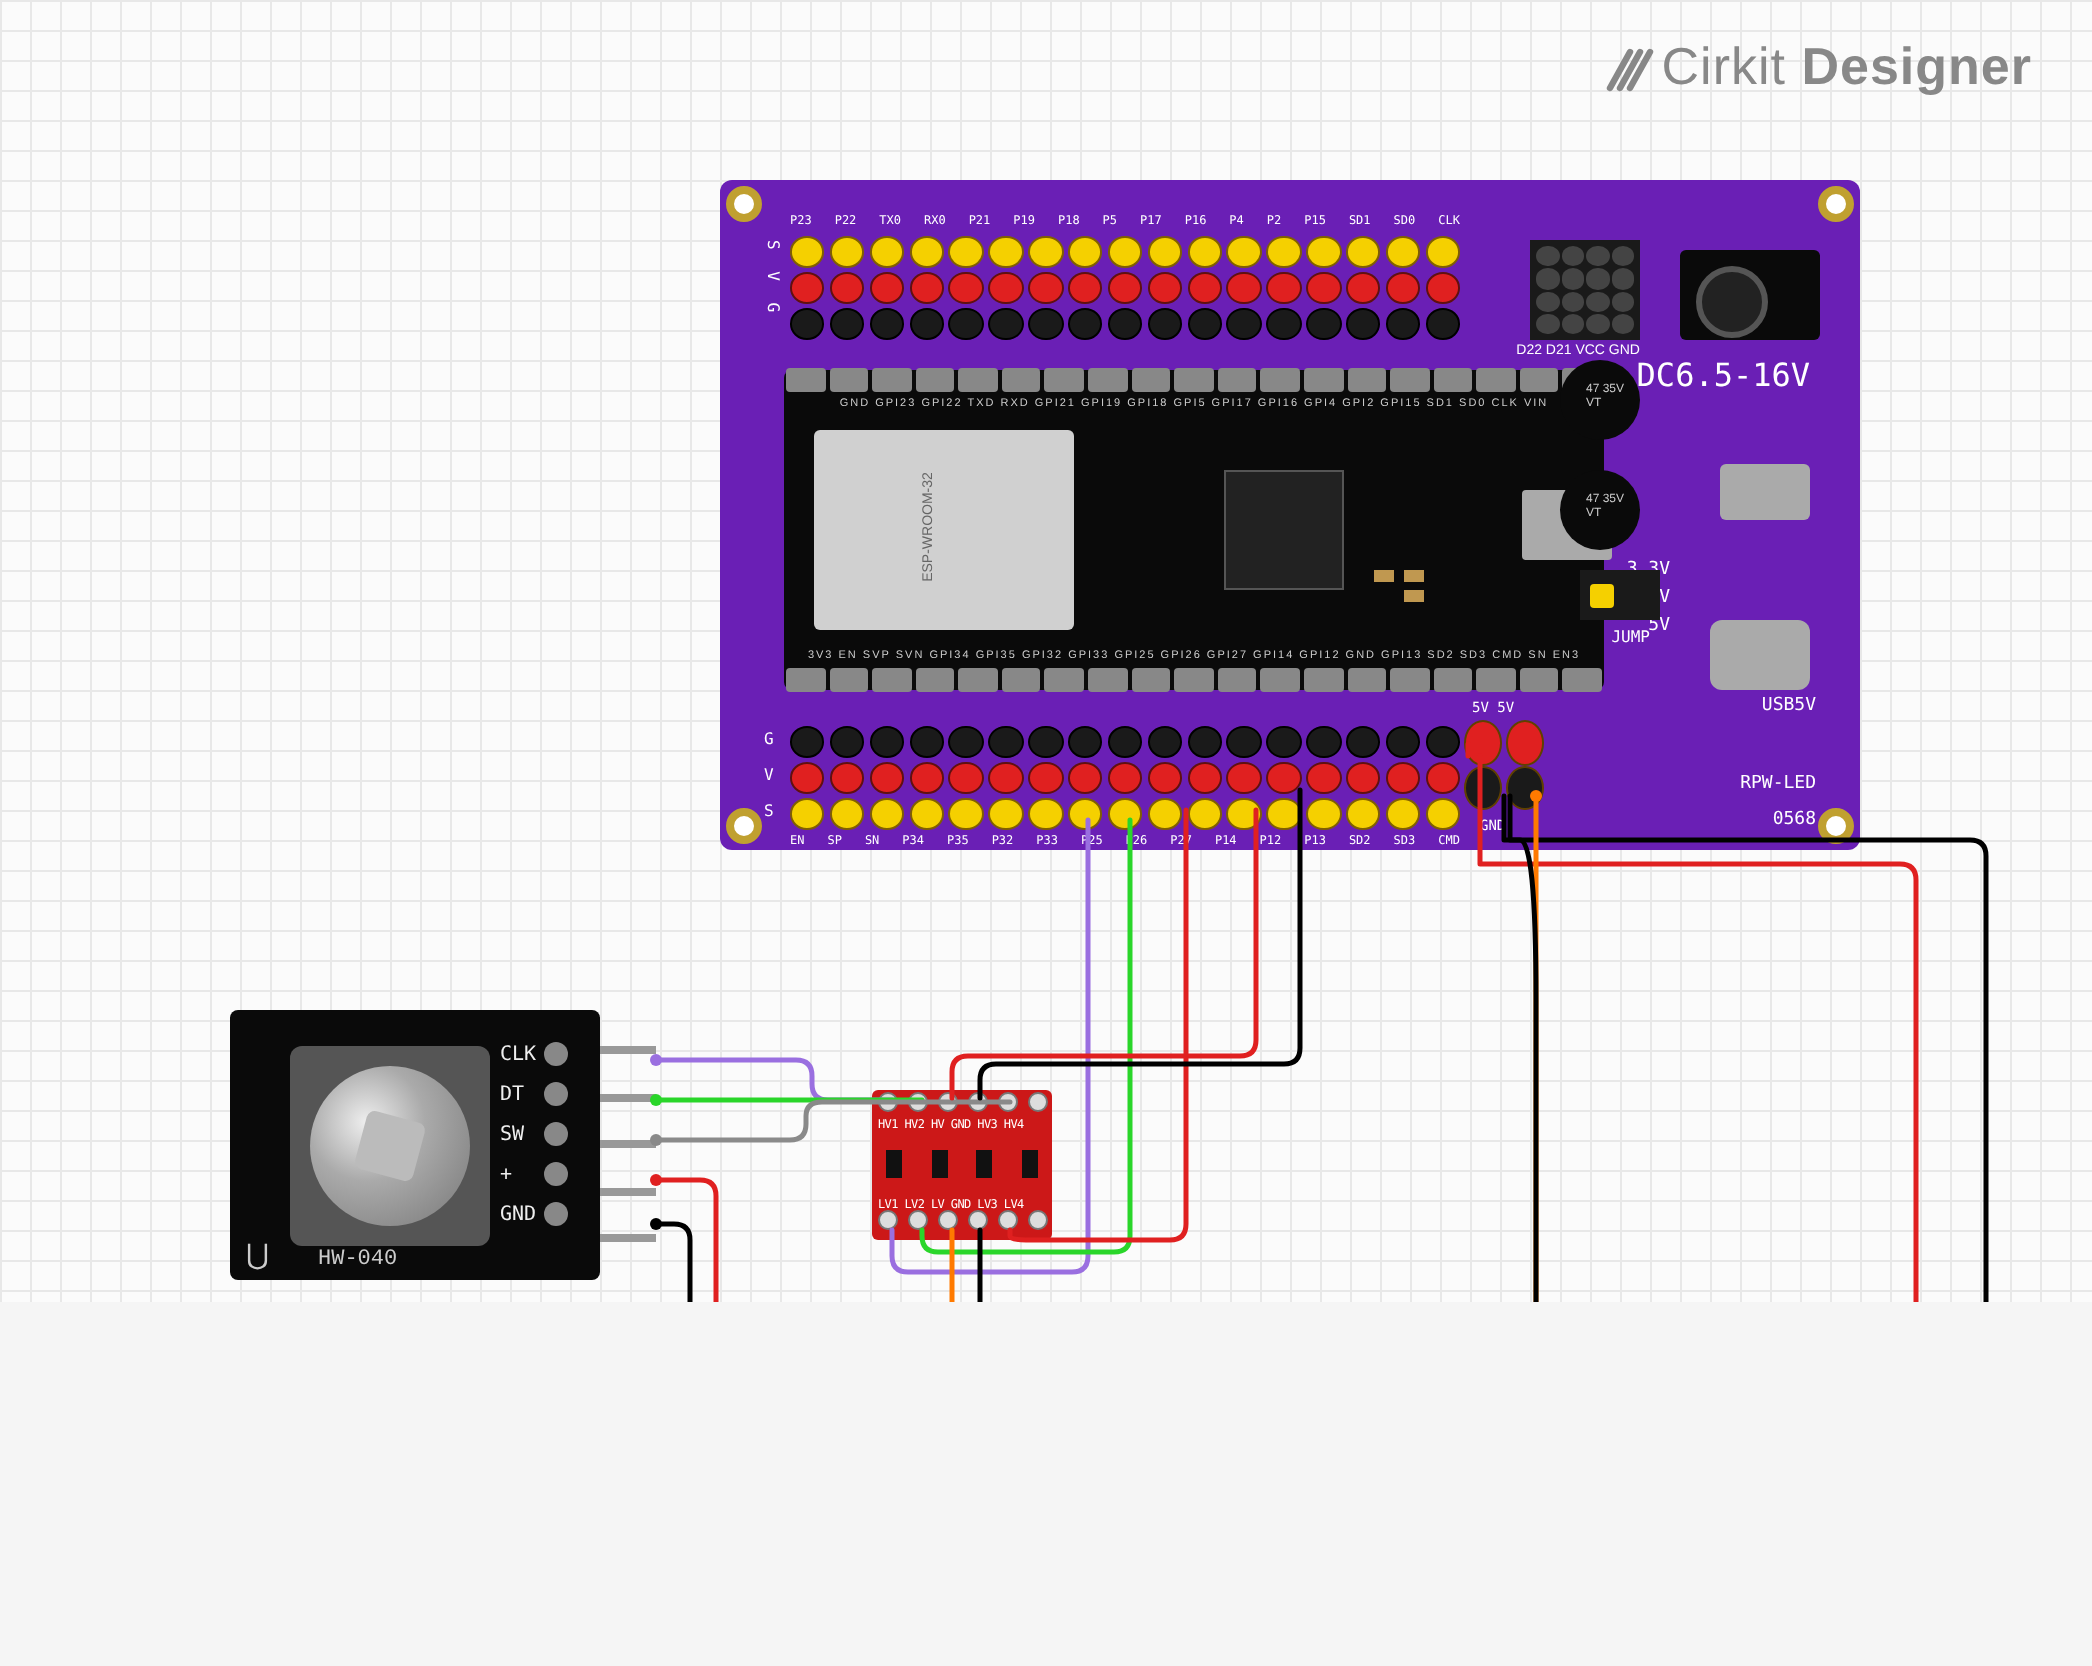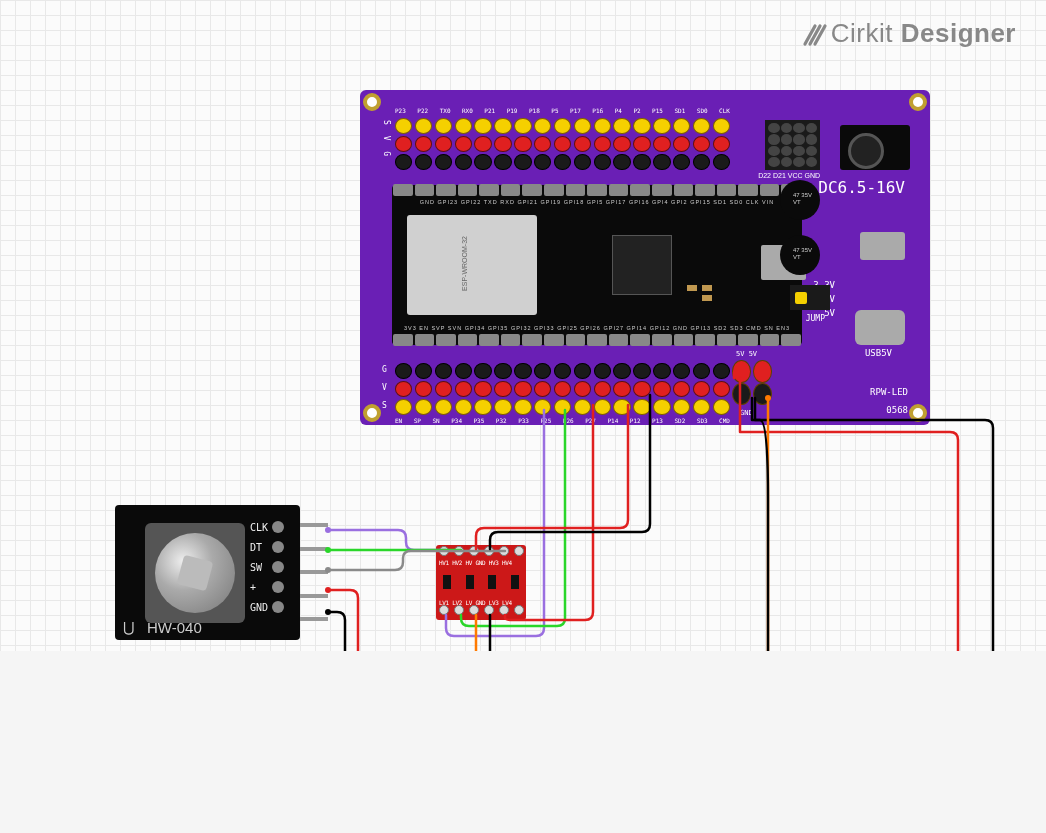--- a/index.html
+++ b/index.html
@@ -260,21 +260,21 @@
     display:flex;flex-direction:column;gap:6px;
   }
   .encoder .pin-col .epin{height:14px;display:flex;align-items:center;}
   .encoder .pin-col .epin .lbl{font-size:10px;color:#eee;width:22px;font-family:monospace;}
   .encoder .pin-col .epin .pad{width:12px;height:12px;background:#888;border-radius:50%;}
   .encoder .tail{
     position:absolute;right:-28px;top:18px;width:28px;height:98px;
     display:flex;flex-direction:column;justify-content:space-between;
   }
   .encoder .tail .lead{height:4px;background:#999;}
-  .encoder .hw{position:absolute;bottom:4px;left:32px;font-size:15px;color:#ccc;font-family:Liberation Sans, sans-serif;}
+  .encoder .hw{position:absolute;bottom:4px;left:44px;font-size:11px;color:#ccc;font-family:Liberation Mono, monospace;}
   .encoder .dot{position:absolute;bottom:5px;left:8px;font-size:14px;color:#ccc;}
 
   
   .shifter {
     position: absolute;
     left: 436px;
     top: 545px;
     width: 90px;
     height: 75px;
     background: #cc1818;
@@ -534,21 +534,21 @@
 VT</div>
       </div>
     <div class="usb-m"></div>
     <div class="usb-c"></div>
 
     <div class="side-lbl" style="right:95px;top:190px;">3.3V</div>
     <div class="side-lbl" style="right:95px;top:204px;">V</div>
     <div class="side-lbl" style="right:95px;top:218px;">5V</div>
     <div class="jump-block"></div>
     <div class="side-lbl" style="right:105px;top:224px;font-size:8px;">JUMP</div>
-    <div class="side-lbl" style="right:38px;top:258px;font-size:9px;">USB5V</div>
+    <div class="side-lbl" style="right:22px;top:258px;font-size:9px;">USB5V</div>
     <div class="side-lbl" style="right:22px;bottom:28px;font-size:9px;">RPW-LED</div>
     <div class="side-lbl" style="right:22px;bottom:10px;font-size:9px;">0568</div>
 
     <div class="five-v-block">
       <div class="bl" style="top:-10px;left:4px;">5V 5V</div>
       <div class="r r1">
           <div class="p"></div>
           <div class="p"></div>
         </div>
       <div class="r r2">

